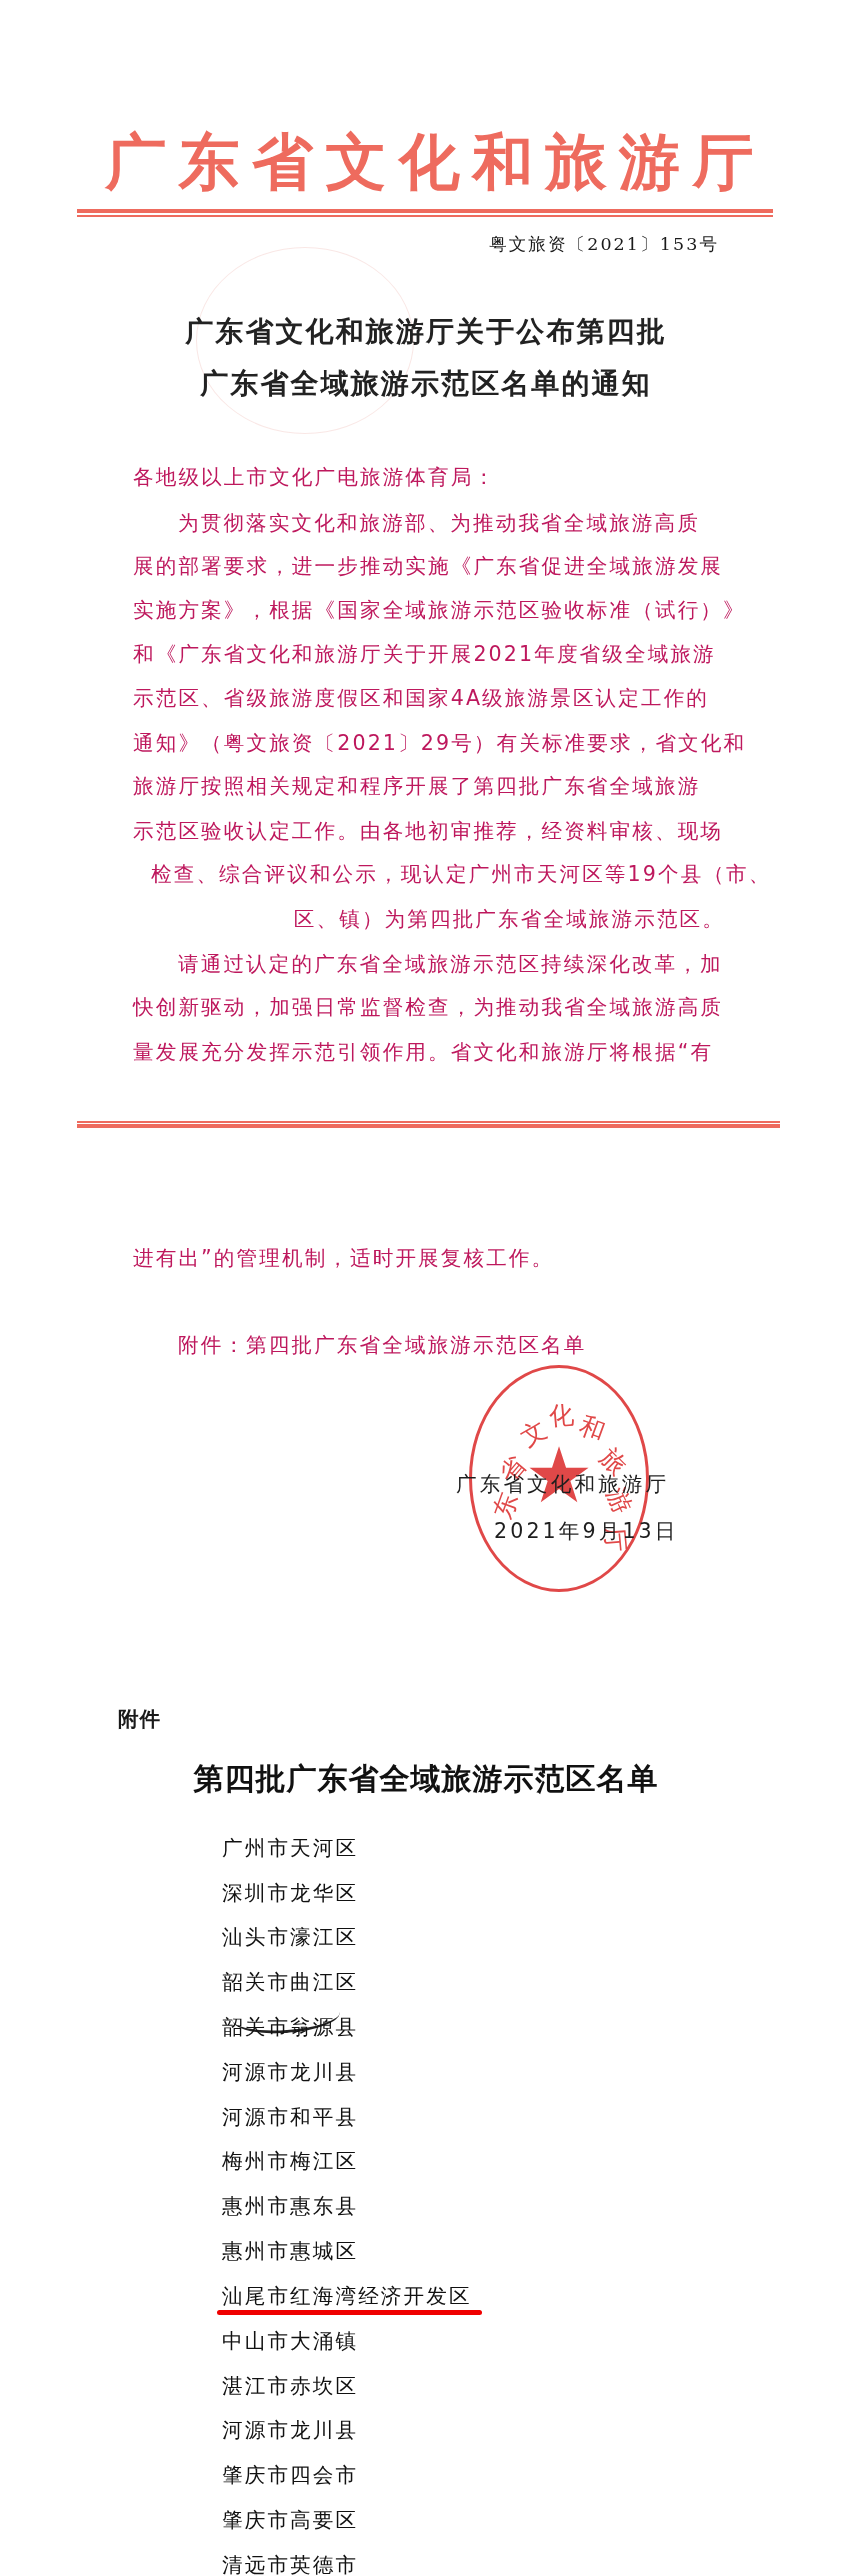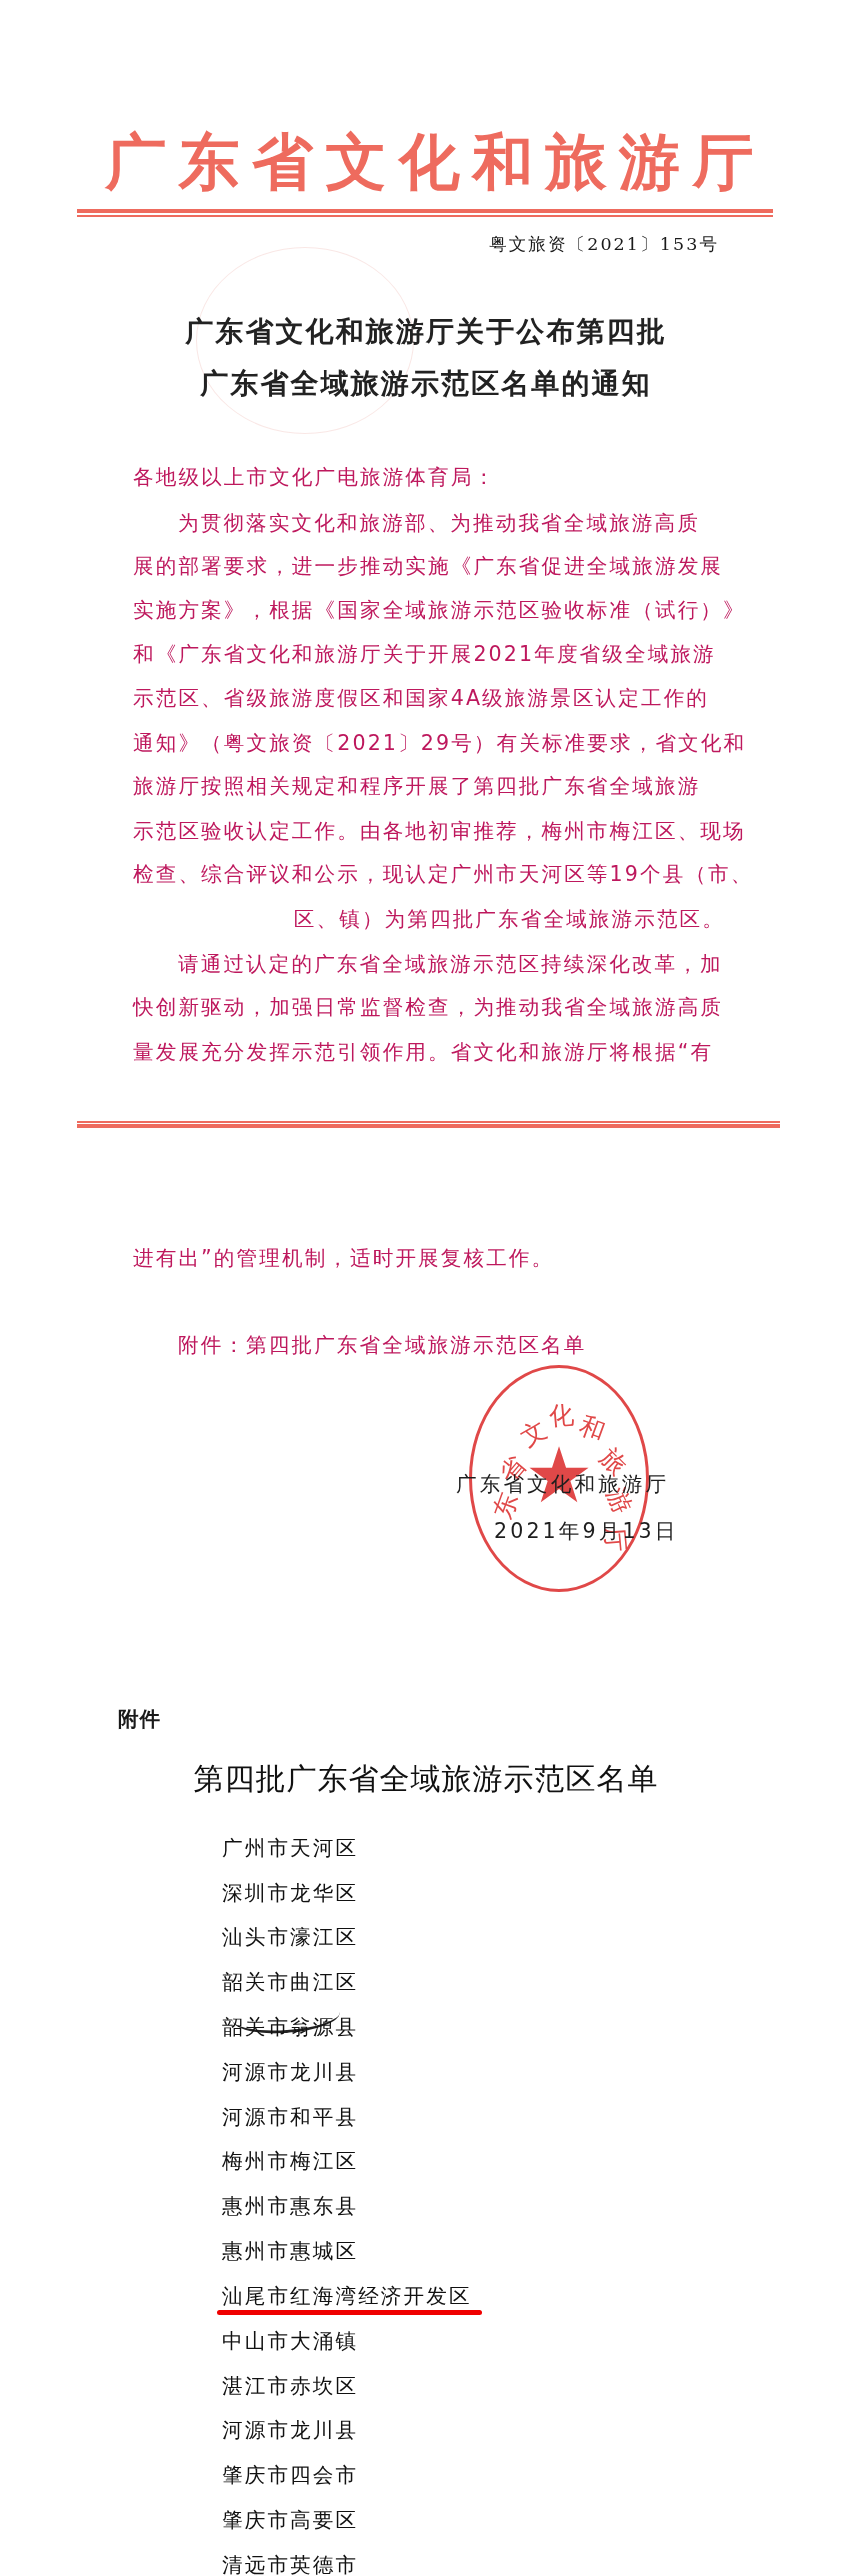--- a/index.html
+++ b/index.html
@@ -21,21 +21,21 @@
                 border: 1.5px solid rgba(220,120,110,0.18); }
   .seal { left: 469px; top: 1365px; width: 180px; height: 227px; border-radius: 50%;
           border: 3.1px solid #e04848; box-sizing: border-box; }
   .seal-star { position: absolute; left: 50%; top: 50%; transform: translate(-50%,-55%);
                font-size: 77px; color: #e04848; line-height: 1; }
   .seal-arc { position: absolute; color: #e04848; font-size: 25px; font-family: "DejaVu Sans", sans-serif; }
   .signature { left: 456px; font-size: 20.6px; line-height: 23px; letter-spacing: 3.1px; white-space: nowrap;
                font-family: "DejaVu Sans", sans-serif; color: #1e1e1e; }
   .annex-label { left: 118px; top: 1705px; font-size: 20.6px; font-weight: bold; font-family: "DejaVu Sans", sans-serif; letter-spacing: 1px; }
   .annex-title { left: 77px; width: 698px; top: 1762px; text-align: center; font-size: 30px; line-height: 33px;
-                 font-weight: normal; font-family: "DejaVu Sans", sans-serif; letter-spacing: 1px; color: #111; }
+                 font-weight: bold; font-family: "DejaVu Sans", sans-serif; letter-spacing: 1px; color: #111; }
   .list-item { left: 222px; font-size: 20.6px; line-height: 23px; letter-spacing: 2.1px; white-space: nowrap;
                font-family: "DejaVu Sans", sans-serif; color: #111; }
   .hl-line { height: 4.6px; background: #f00000; border-radius: 2.6px; }
   .ink-mark { left: 232px; top: 1999px; width: 108px; height: 31px;
               border-bottom: 3.1px solid #222; border-radius: 0 0 50% 50%; transform: rotate(-4deg); }
 </style>
 </head>
 <body>
 
 <div class="abs masthead">广东省文化和旅游厅</div>
@@ -50,22 +50,22 @@
 
 <div class="abs body-line" style="top:466px;">各地级以上市文化广电旅游体育局：</div>
 
 <div class="abs body-line indent" style="top:512px;">为贯彻落实文化和旅游部、为推动我省全域旅游高质</div>
 <div class="abs body-line" style="top:555px;">展的部署要求，进一步推动实施《广东省促进全域旅游发展</div>
 <div class="abs body-line" style="top:599px;">实施方案》，根据《国家全域旅游示范区验收标准（试行）》</div>
 <div class="abs body-line" style="top:643px;">和《广东省文化和旅游厅关于开展2021年度省级全域旅游</div>
 <div class="abs body-line" style="top:687px;">示范区、省级旅游度假区和国家4A级旅游景区认定工作的</div>
 <div class="abs body-line" style="top:732px;">通知》（粤文旅资〔2021〕29号）有关标准要求，省文化和</div>
 <div class="abs body-line" style="top:775px;">旅游厅按照相关规定和程序开展了第四批广东省全域旅游</div>
-<div class="abs body-line" style="top:820px;">示范区验收认定工作。由各地初审推荐，梅州市梅江区、现场</div>
-<div class="abs body-line" style="top:863px;">检查、综合评议和公示，现认定广州市天河区等19个县（市、</div>
+<div class="abs body-line" style="top:820px;">示范区验收认定工作。由各地初审推荐，经资料审核、现场</div>
+<div class="abs body-line" style="top:863px;margin-left:18px;">检查、综合评议和公示，现认定广州市天河区等19个县（市、</div>
 <div class="abs body-line" style="top:908px;text-align:right;">区、镇）为第四批广东省全域旅游示范区。</div>
 <div class="abs body-line indent" style="top:953px;">请通过认定的广东省全域旅游示范区持续深化改革，加</div>
 <div class="abs body-line" style="top:996px;">快创新驱动，加强日常监督检查，为推动我省全域旅游高质</div>
 <div class="abs body-line" style="top:1041px;">量发展充分发挥示范引领作用。省文化和旅游厅将根据“有</div>
 
 <div class="abs rule-thin" style="left:77px; top:1121px; width:703px;"></div>
 <div class="abs rule-thick" style="left:77px; top:1124px; width:703px;"></div>
 
 <div class="abs body-line" style="top:1247px;">进有出”的管理机制，适时开展复核工作。</div>
 <div class="abs body-line indent" style="top:1334px;">附件：第四批广东省全域旅游示范区名单</div>

